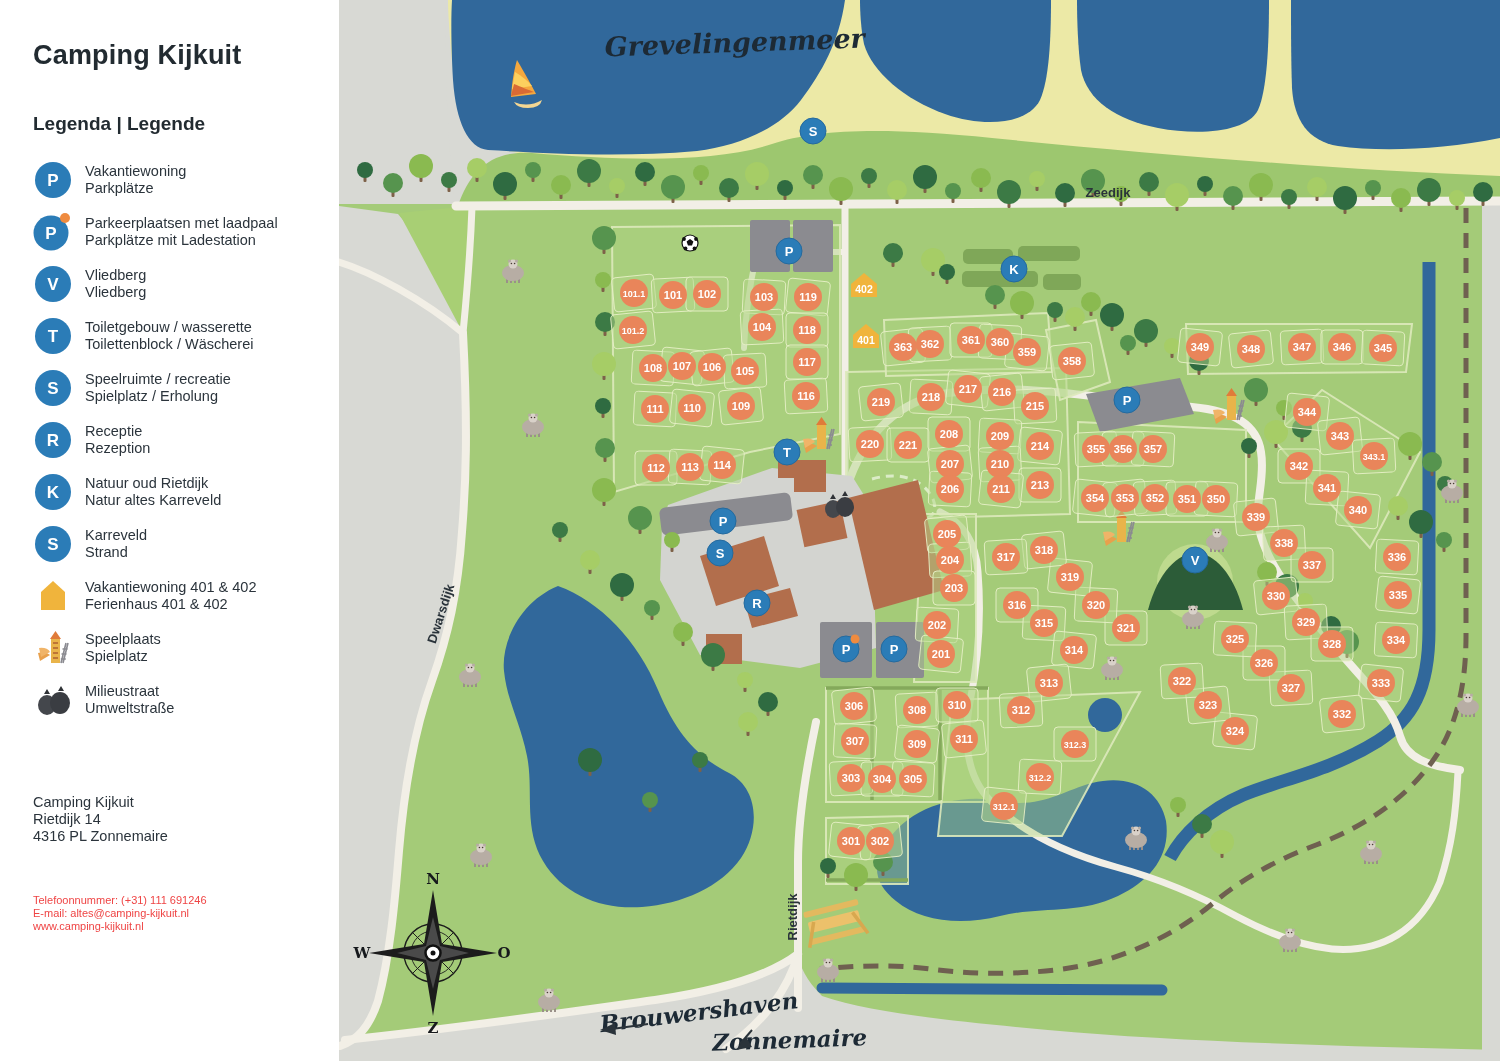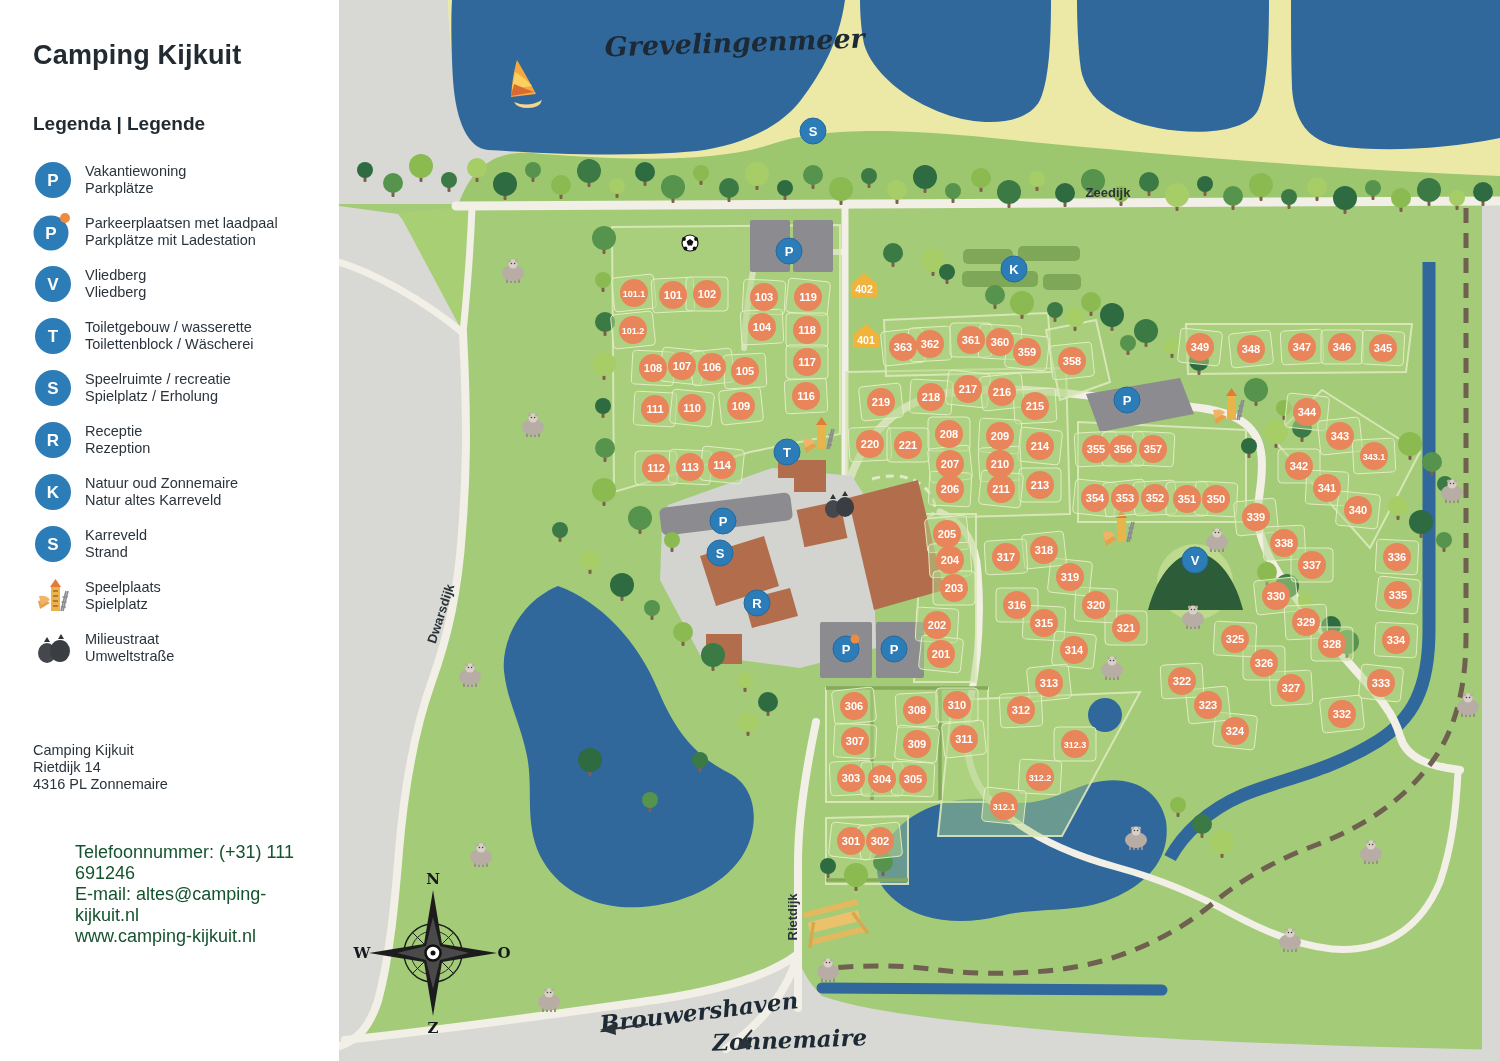--- a/index.html
+++ b/index.html
@@ -7,21 +7,21 @@
        font-family:"Liberation Sans",sans-serif;overflow:hidden;}
   .sidebar{position:absolute;left:0;top:0;width:339px;height:1061px;background:#ffffff;
            padding:0;box-sizing:border-box;color:#2b343c;}
   .sb-inner{padding:40px 10px 0 33px;}
   .page-title{font-size:27px;font-weight:700;color:#222b31;margin:0 0 42px 0;letter-spacing:.2px;}
   .legend-title{font-size:19px;font-weight:700;color:#222b31;margin:0 0 26px 0;}
   .leg-row{display:flex;align-items:center;margin-bottom:15px;height:37px;}
   .leg-ico{width:40px;height:38px;flex:0 0 40px;margin-right:12px;display:flex;align-items:center;justify-content:center;}
   .leg-txt{font-size:14.5px;line-height:1.12;color:#2b343c;}
   .addr-block{margin-top:76px;font-size:14.5px;line-height:1.17;color:#2b343c;}
-  .contact-block{margin-top:49px;font-size:18px;line-height:1.17;color:#14532d;margin-left:42px;}
+  .contact-block{margin-top:49px;font-size:11px;line-height:1.17;color:#ef4444;}
   .map-wrap{position:absolute;left:339px;top:0;width:1161px;height:1061px;}
   svg text{font-family:"Liberation Sans",sans-serif;}
   .script-label{font-family:"DejaVu Serif","Liberation Serif",serif;font-style:italic;font-weight:700;fill:#1d2a35;}
   .road-label{font-weight:700;fill:#2a333a;font-size:13px;}
   .marker-txt{fill:#ffffff;font-weight:700;}
   .badge-txt{fill:#ffffff;font-weight:700;font-size:13px;}
   .compass-letter{font-family:"DejaVu Serif","Liberation Serif",serif;font-weight:700;font-size:15px;fill:#16191c;}
 </style>
 </head>
 <body>
@@ -105,34 +105,45 @@
           </div>
         </div>
         <div class="leg-row">
           <span class="leg-ico">
             <svg width="38" height="38">
               <circle cx="19" cy="19" r="18" fill="#2b7cb7"></circle>
               <text x="19" y="25" text-anchor="middle" fill="#fff" font-size="17" font-weight="700" font-family="Liberation Sans,sans-serif">K</text>
             </svg>
           </span>
           <div class="leg-txt">
-            <div>Natuur oud Zonnemaire</div>
+            <div>Natuur oud Rietdijk</div>
             <div>Natur altes Karreveld</div>
           </div>
         </div>
         <div class="leg-row">
           <span class="leg-ico">
             <svg width="38" height="38">
               <circle cx="19" cy="19" r="18" fill="#2b7cb7"></circle>
               <text x="19" y="25" text-anchor="middle" fill="#fff" font-size="17" font-weight="700" font-family="Liberation Sans,sans-serif">S</text>
             </svg>
           </span>
           <div class="leg-txt">
             <div>Karreveld</div>
             <div>Strand</div>
+          </div>
+        </div>
+        <div class="leg-row">
+          <span class="leg-ico">
+            <svg width="38" height="38">
+              <path d="M7,33 L7,15 L19,4 L31,15 L31,33 Z" fill="#f0b43c"></path>
+            </svg>
+          </span>
+          <div class="leg-txt">
+            <div>Vakantiewoning 401 &amp; 402</div>
+            <div>Ferienhaus 401 &amp; 402</div>
           </div>
         </div>
         <div class="leg-row">
           <span class="leg-ico">
             <svg width="38" height="38">
               <path d="M4,24 q8,-2 12,2 l-10,6 Z" fill="#e8a04c"></path>
               <path d="M5,19 q8,-1 11,4 l-9,5 Z" fill="#f0b468"></path>
               <rect x="17" y="10" width="9" height="24" fill="#e9b44a"></rect>
               <path d="M16,10 L21.5,2 L27,10 Z" fill="#e07b3a"></path>
               <path d="M19,14 h5 M19,19 h5 M19,24 h5 M19,29 h5" stroke="#b06030" stroke-width="1.4"></path>

